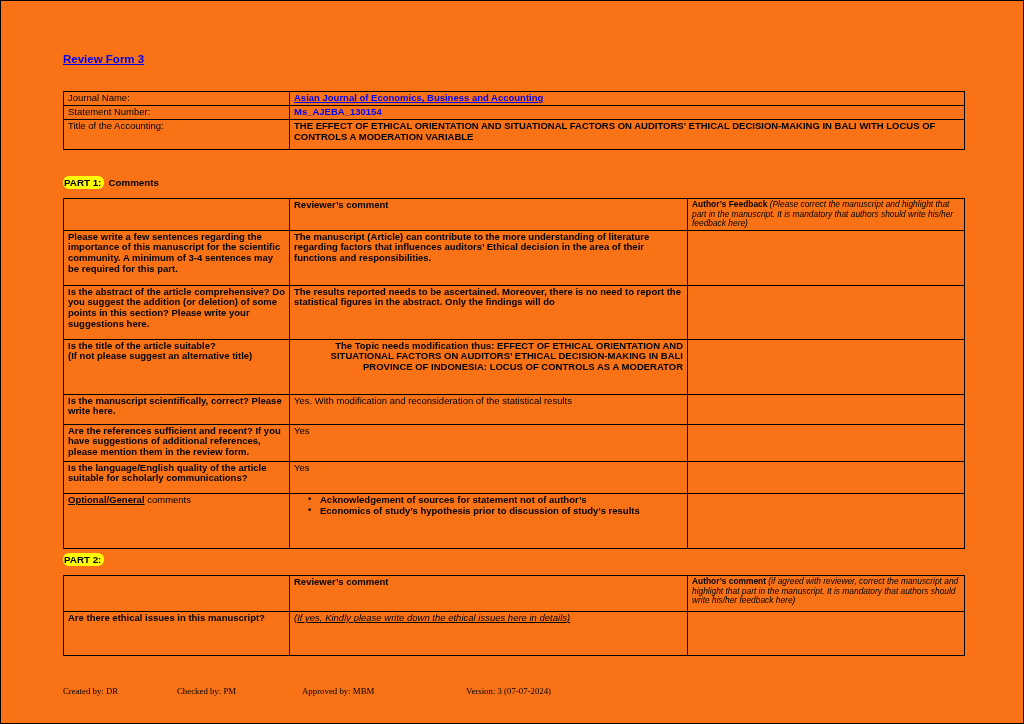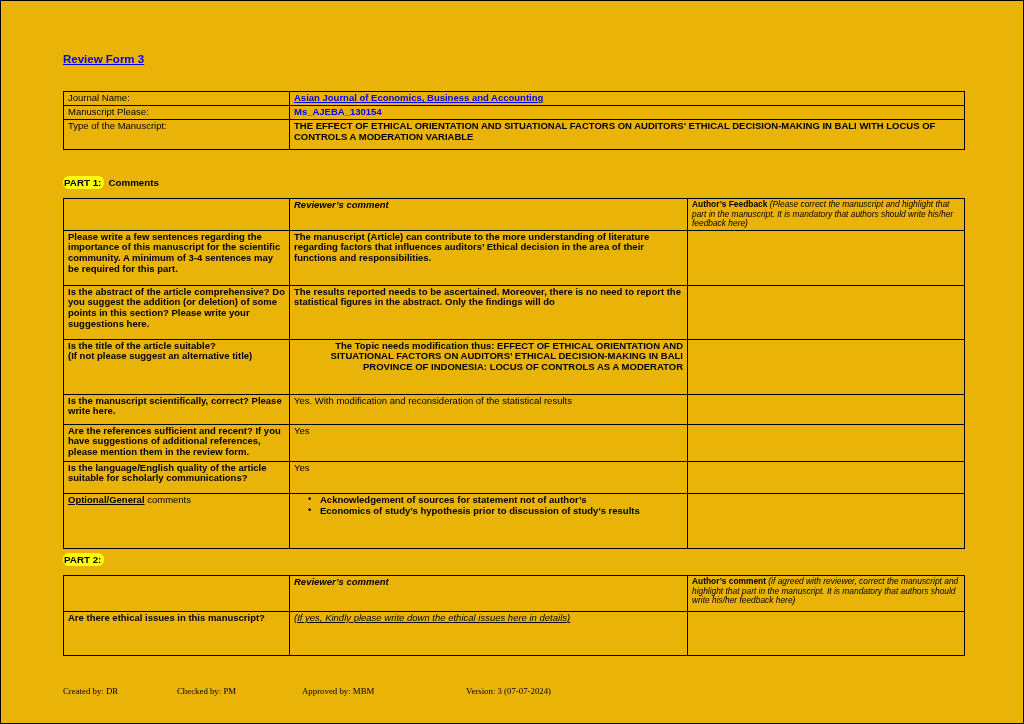--- a/index.html
+++ b/index.html
@@ -1,20 +1,20 @@
 <!DOCTYPE html>
 <html><head>
 <meta charset="utf-8">
 <style>
   * { margin:0; padding:0; box-sizing:border-box; }
   html,body { background:#e8e8e8; }
   body { font-family:"Liberation Sans", sans-serif; }
   .page {
     position:relative; width:1024px; height:724px; margin:0 auto;
-    background:#eab308; border:1px solid #000; overflow:hidden; color:#000;
+    background:#f97316; border:1px solid #000; overflow:hidden; color:#000;
   }
   .doc-title {
     position:absolute; left:62px; top:52px;
     font-size:11.5px; font-weight:bold; text-decoration:underline; color:#0000EE;
   }
   .tbl {
     position:absolute; left:62px; width:901px;
     border-collapse:collapse; table-layout:fixed;
     font-size:9.5px; line-height:1.12; color:#000;
   }
@@ -38,21 +38,21 @@
   .rest { margin-left:4px; }
 
   
   .main-tbl { top:197px; }
   .part2-tbl { top:574px; }
   col.c1 { width:226px; } col.c2 { width:398px; } col.c3 { width:277px; }
 
   .q { font-weight:bold; padding:3px 6px 2px 15px; white-space:pre-line; }
   .r { padding:3px 5px 2px 5px; }
   .alright { text-align:right; }
-  .rev-head { font-weight:bold; padding-top:2px;font-style:italic; }
+  .rev-head { font-weight:bold; padding-top:2px; }
   .author-head { font-size:8.4px; line-height:1.14; padding-top:2px; }
   .author-head .ital { font-weight:normal; }
 
   .optional-cell { padding:3px 4px 2px 4px; }
   .bullet { position:relative; margin-left:12px; padding-left:14px; font-weight:bold; margin-bottom:1px; }
   .bullet::before { content:"\2022"; position:absolute; left:2px; top:-1px; }
 
   .q2 { font-weight:bold; vertical-align:middle; padding-left:2px; }
   .note { font-style:italic; text-decoration:underline; padding-top:2px; }
 
@@ -73,25 +73,25 @@
     <colgroup>
         <col style="width:226px">
         <col style="width:675px">
       </colgroup>
     <tbody>
       <tr style="height:14px">
         <td class="lbl">Journal Name:</td>
         <td><span class="link">Asian Journal of Economics, Business and Accounting</span></td>
       </tr>
       <tr style="height:14px">
-        <td class="lbl">Manuscript Please:</td>
+        <td class="lbl">Statement Number:</td>
         <td><span class="blue-bold">Ms_AJEBA_130154</span></td>
       </tr>
       <tr style="height:30px">
-        <td class="lbl">Type of the Manuscript:</td>
+        <td class="lbl">Title of the Accounting:</td>
         <td class="title-val">THE EFFECT OF ETHICAL ORIENTATION AND SITUATIONAL FACTORS ON AUDITORS' ETHICAL DECISION-MAKING IN BALI WITH LOCUS OF CONTROLS A MODERATION VARIABLE</td>
       </tr>
     </tbody>
   </table>
 
   <div class="part-heading ph1">
     <span class="hl">PART  1:</span><span class="rest">Comments</span>
   </div>
 
   <table class="tbl main-tbl">

